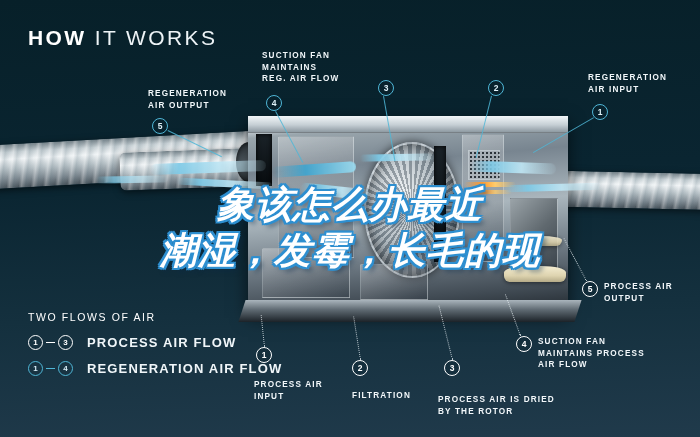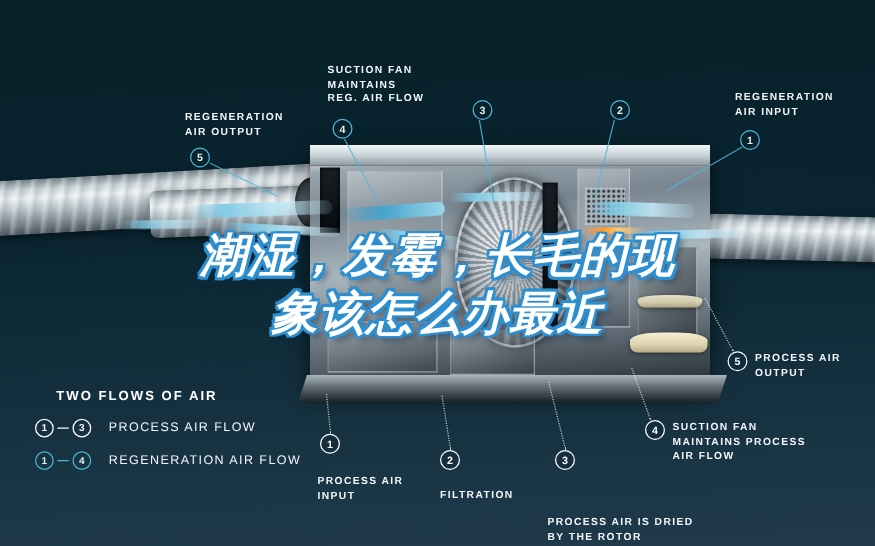--- a/index.html
+++ b/index.html
@@ -189,25 +189,24 @@
     border-top: 1px dotted rgba(235,243,247,.75);
     transform-origin: 0 0;
   }
   .leader.teal { border-top: 1px solid rgba(79,182,214,.85); }
 
   
   .legend { position: absolute; left: 28px; top: 311px; }
   .legend-title {
     color: #ffffff;
     font-size: 10.5px;
-    font-weight: 700;
+    font-weight: 400;
     letter-spacing: 1.6px;
     text-transform: uppercase;
     margin-bottom: 12px;
-    margin-left: 17px;
   }
   .legend-row {
     display: flex;
     align-items: center;
     margin-bottom: 11px;
   }
   .legend-row .mk {
     position: static;
     width: 15px; height: 15px;
     border-radius: 50%;
@@ -221,22 +220,22 @@
   .legend-row.teal .mk { border-color: #4fb6d6; color: #d8eef7; }
   .legend-row .dash {
     width: 9px;
     border-top: 1.2px solid #ffffff;
     margin: 0 3px;
   }
   .legend-row.teal .dash { border-color: #4fb6d6; }
   .legend-row .ltxt {
     margin-left: 14px;
     color: #f0f6f9;
-    font-size: 10px;
-    font-weight: 400;
+    font-size: 13px;
+    font-weight: 700;
     letter-spacing: 1.15px;
     text-transform: uppercase;
   }
 
   
   .cn-overlay {
     position: absolute;
     left: 0; top: 182px;
     width: 700px;
     text-align: center;
@@ -298,20 +297,23 @@
     <div class="flow" style="left:150px;top:42px;width:116px;transform:rotate(-2deg);"></div>
     <div class="flow thin" style="left:176px;top:60px;width:96px;transform:rotate(3deg);"></div>
     <div class="flow deep" style="left:272px;top:44px;width:84px;transform:rotate(-4deg);"></div>
     <div class="flow" style="left:300px;top:66px;width:70px;transform:rotate(6deg);"></div>
     <div class="flow thin" style="left:360px;top:34px;width:74px;transform:rotate(-1deg);"></div>
     <div class="flow" style="left:470px;top:42px;width:86px;transform:rotate(2deg);"></div>
     <div class="flow thin" style="left:504px;top:64px;width:96px;transform:rotate(-1.5deg);"></div>
     <div class="flow thin" style="left:96px;top:56px;width:72px;transform:rotate(-1deg);opacity:.75;"></div>
   </div>
 
+  <div class="title">
+    <span class="bold">HOW</span><span class="light"> IT WORKS</span>
+  </div>
 
   <div class="callout" style="left:148px; top:88px;">REGENERATION
 AIR OUTPUT</div>
   <div class="marker teal" style="left:152px; top:118px;">5</div>
   <div class="leader teal" style="left:168px; top:130px; width:60px; transform:rotate(26deg);"></div>
 
   <div class="callout" style="left:262px; top:50px;">SUCTION FAN
 MAINTAINS
 REG. AIR FLOW</div>
   <div class="marker teal" style="left:266px; top:95px;">4</div>
@@ -343,21 +345,21 @@
   <div class="leader" style="left:264px; top:347px; width:32px; transform:rotate(-96deg);"></div>
   <div class="callout" style="left:254px; top:379px;">PROCESS AIR
 INPUT</div>
 
   <div class="marker" style="left:352px; top:360px;">2</div>
   <div class="leader" style="left:360px; top:360px; width:44px; transform:rotate(-99deg);"></div>
   <div class="callout" style="left:352px; top:390px;">FILTRATION</div>
 
   <div class="marker" style="left:444px; top:360px;">3</div>
   <div class="leader" style="left:452px; top:360px; width:56px; transform:rotate(-104deg);"></div>
-  <div class="callout" style="left:438px; top:412px;">PROCESS AIR IS DRIED
+  <div class="callout" style="left:438px; top:394px;">PROCESS AIR IS DRIED
 BY THE ROTOR</div>
 
   <div class="legend">
     <div class="legend-title">TWO FLOWS OF AIR</div>
 
     <div class="legend-row">
       <div class="mk">1</div>
       <div class="dash"></div>
       <div class="mk">3</div>
       <div class="ltxt">PROCESS AIR FLOW</div>
@@ -365,17 +367,17 @@
 
     <div class="legend-row teal">
       <div class="mk">1</div>
       <div class="dash"></div>
       <div class="mk">4</div>
       <div class="ltxt">REGENERATION AIR FLOW</div>
     </div>
   </div>
 
   <div class="cn-overlay">
+    <span class="cn-line">象该怎么办最近</span>
     <span class="cn-line">潮湿，发霉，长毛的现</span>
-    <span class="cn-line">象该怎么办最近</span>
   </div>
 
 </div>
 
 </body></html>

